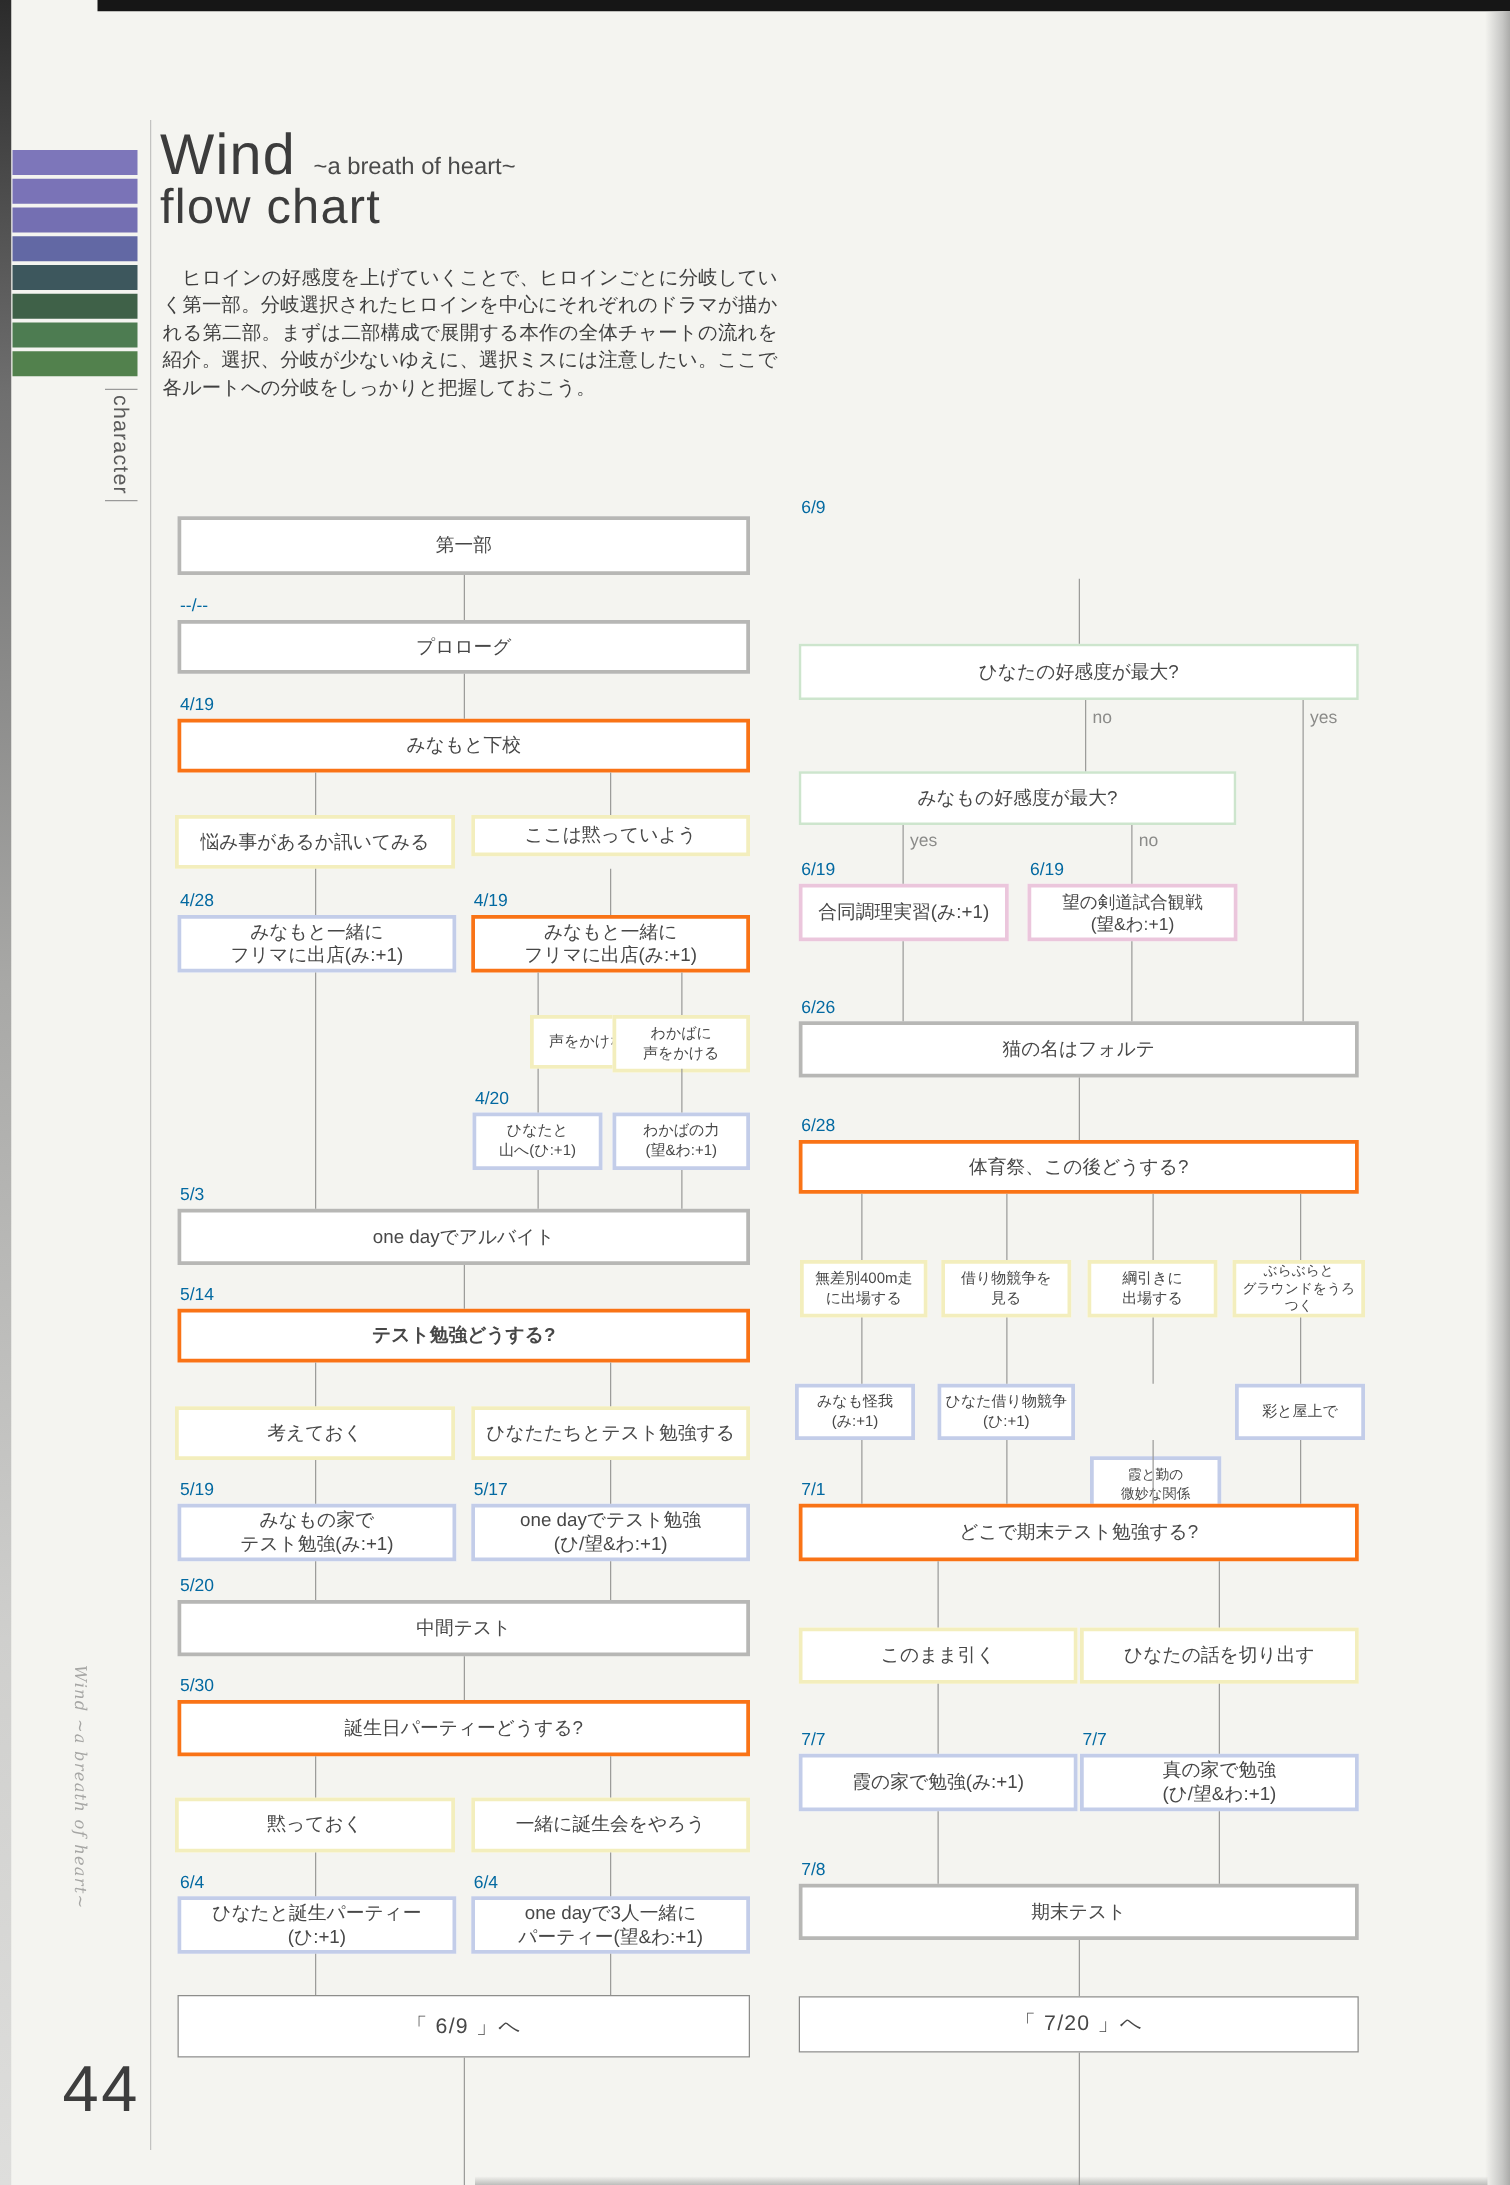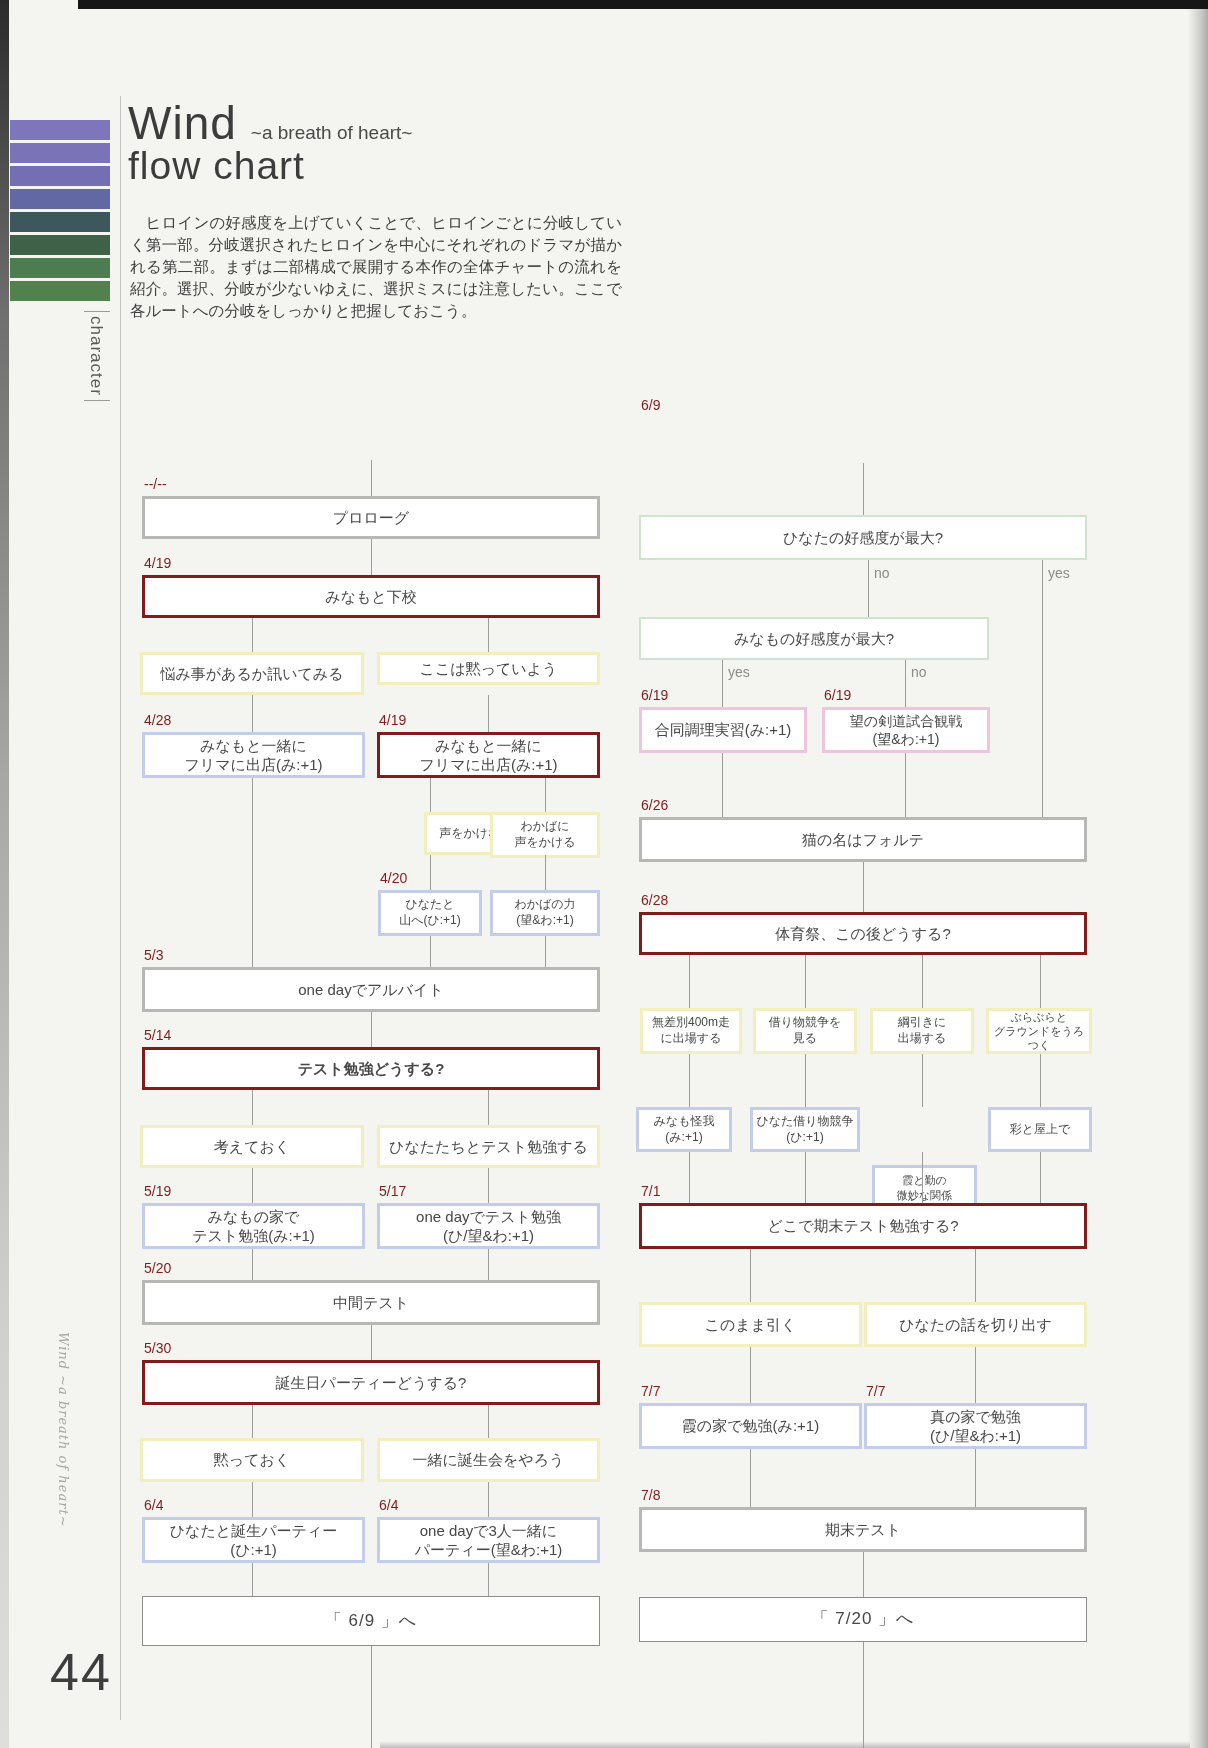--- a/index.html
+++ b/index.html
@@ -31,27 +31,27 @@
   .title-sub{font-size:19px;color:#4a4a4a;margin-left:14px;}
   .title2{position:absolute;left:128px;top:144px;font-size:39px;color:#3c3c3c;letter-spacing:1px;}
   .intro{position:absolute;left:130px;top:212px;width:492px;font-size:15.5px;line-height:1.42;
      color:#3f3f3f;text-indent:1em;margin:0;text-align:justify;}
   
   .flowchart{position:absolute;left:0;top:0;width:100%;height:100%;}
   .node{position:absolute;background:#fff;display:flex;align-items:center;justify-content:center;
      text-align:center;font-size:15px;line-height:1.3;color:#474747;box-sizing:border-box;}
   .node span{white-space:pre-line;}
   .node.gray  {border:3px solid #b7b7b5;}
-  .node.orange{border:3px solid #7f1d1d;}
+  .node.orange{border:3px solid #f97316;}
   .node.yellow{border:3px solid #f3eebd;}
   .node.blue  {border:3px solid #c3cde9;}
   .node.green {border:2px solid #cde5cd;}
   .node.pink  {border:3px solid #ebc6dc;}
   .node.plain {border:1px solid #8d8d8b;font-size:17px;letter-spacing:1px;}
-  .ndate{position:absolute;font-size:14px;color:#7f1d1d;}
+  .ndate{position:absolute;font-size:14px;color:#0369a1;}
   .cline{position:absolute;width:1px;background:#9c9c9a;}
   .blabel{position:absolute;font-size:14px;color:#8b8b89;}
 </style>
 </head>
 <body>
 
 <div class="page">
   <div class="edge-top"></div>
   <div class="edge-left"></div>
   <div class="edge-right"></div>
@@ -76,20 +76,23 @@
   <div class="page-number">44</div>
   <div class="content-rule"></div>
 
   <div class="title-row">
     <span class="title-main">Wind</span><span class="title-sub">~a breath of heart~</span>
   </div>
   <div class="title2">flow chart</div>
   <p class="intro">ヒロインの好感度を上げていくことで、ヒロインごとに分岐していく第一部。分岐選択されたヒロインを中心にそれぞれのドラマが描かれる第二部。まずは二部構成で展開する本作の全体チャートの流れを紹介。選択、分岐が少ないゆえに、選択ミスには注意したい。ここで各ルートへの分岐をしっかりと把握しておこう。</p>
 
   <div class="flowchart">
+      <div class="node gray" style="left: 142px; top: 413px; width: 458px; height: 47px;">
+        <span>第一部</span>
+      </div>
       <div class="node gray" style="left: 142px; top: 496px; width: 458px; height: 43px;">
         <span>プロローグ</span>
       </div>
       <div class="ndate" style="left: 144px; top: 476px;">--/--</div>
       <div class="node orange" style="left: 142px; top: 575px; width: 458px; height: 43px;">
         <span>みなもと下校</span>
       </div>
       <div class="ndate" style="left: 144px; top: 555px;">4/19</div>
       <div class="node yellow" style="left: 140px; top: 652px; width: 224px; height: 43px;">
         <span>悩み事があるか訊いてみる</span>

